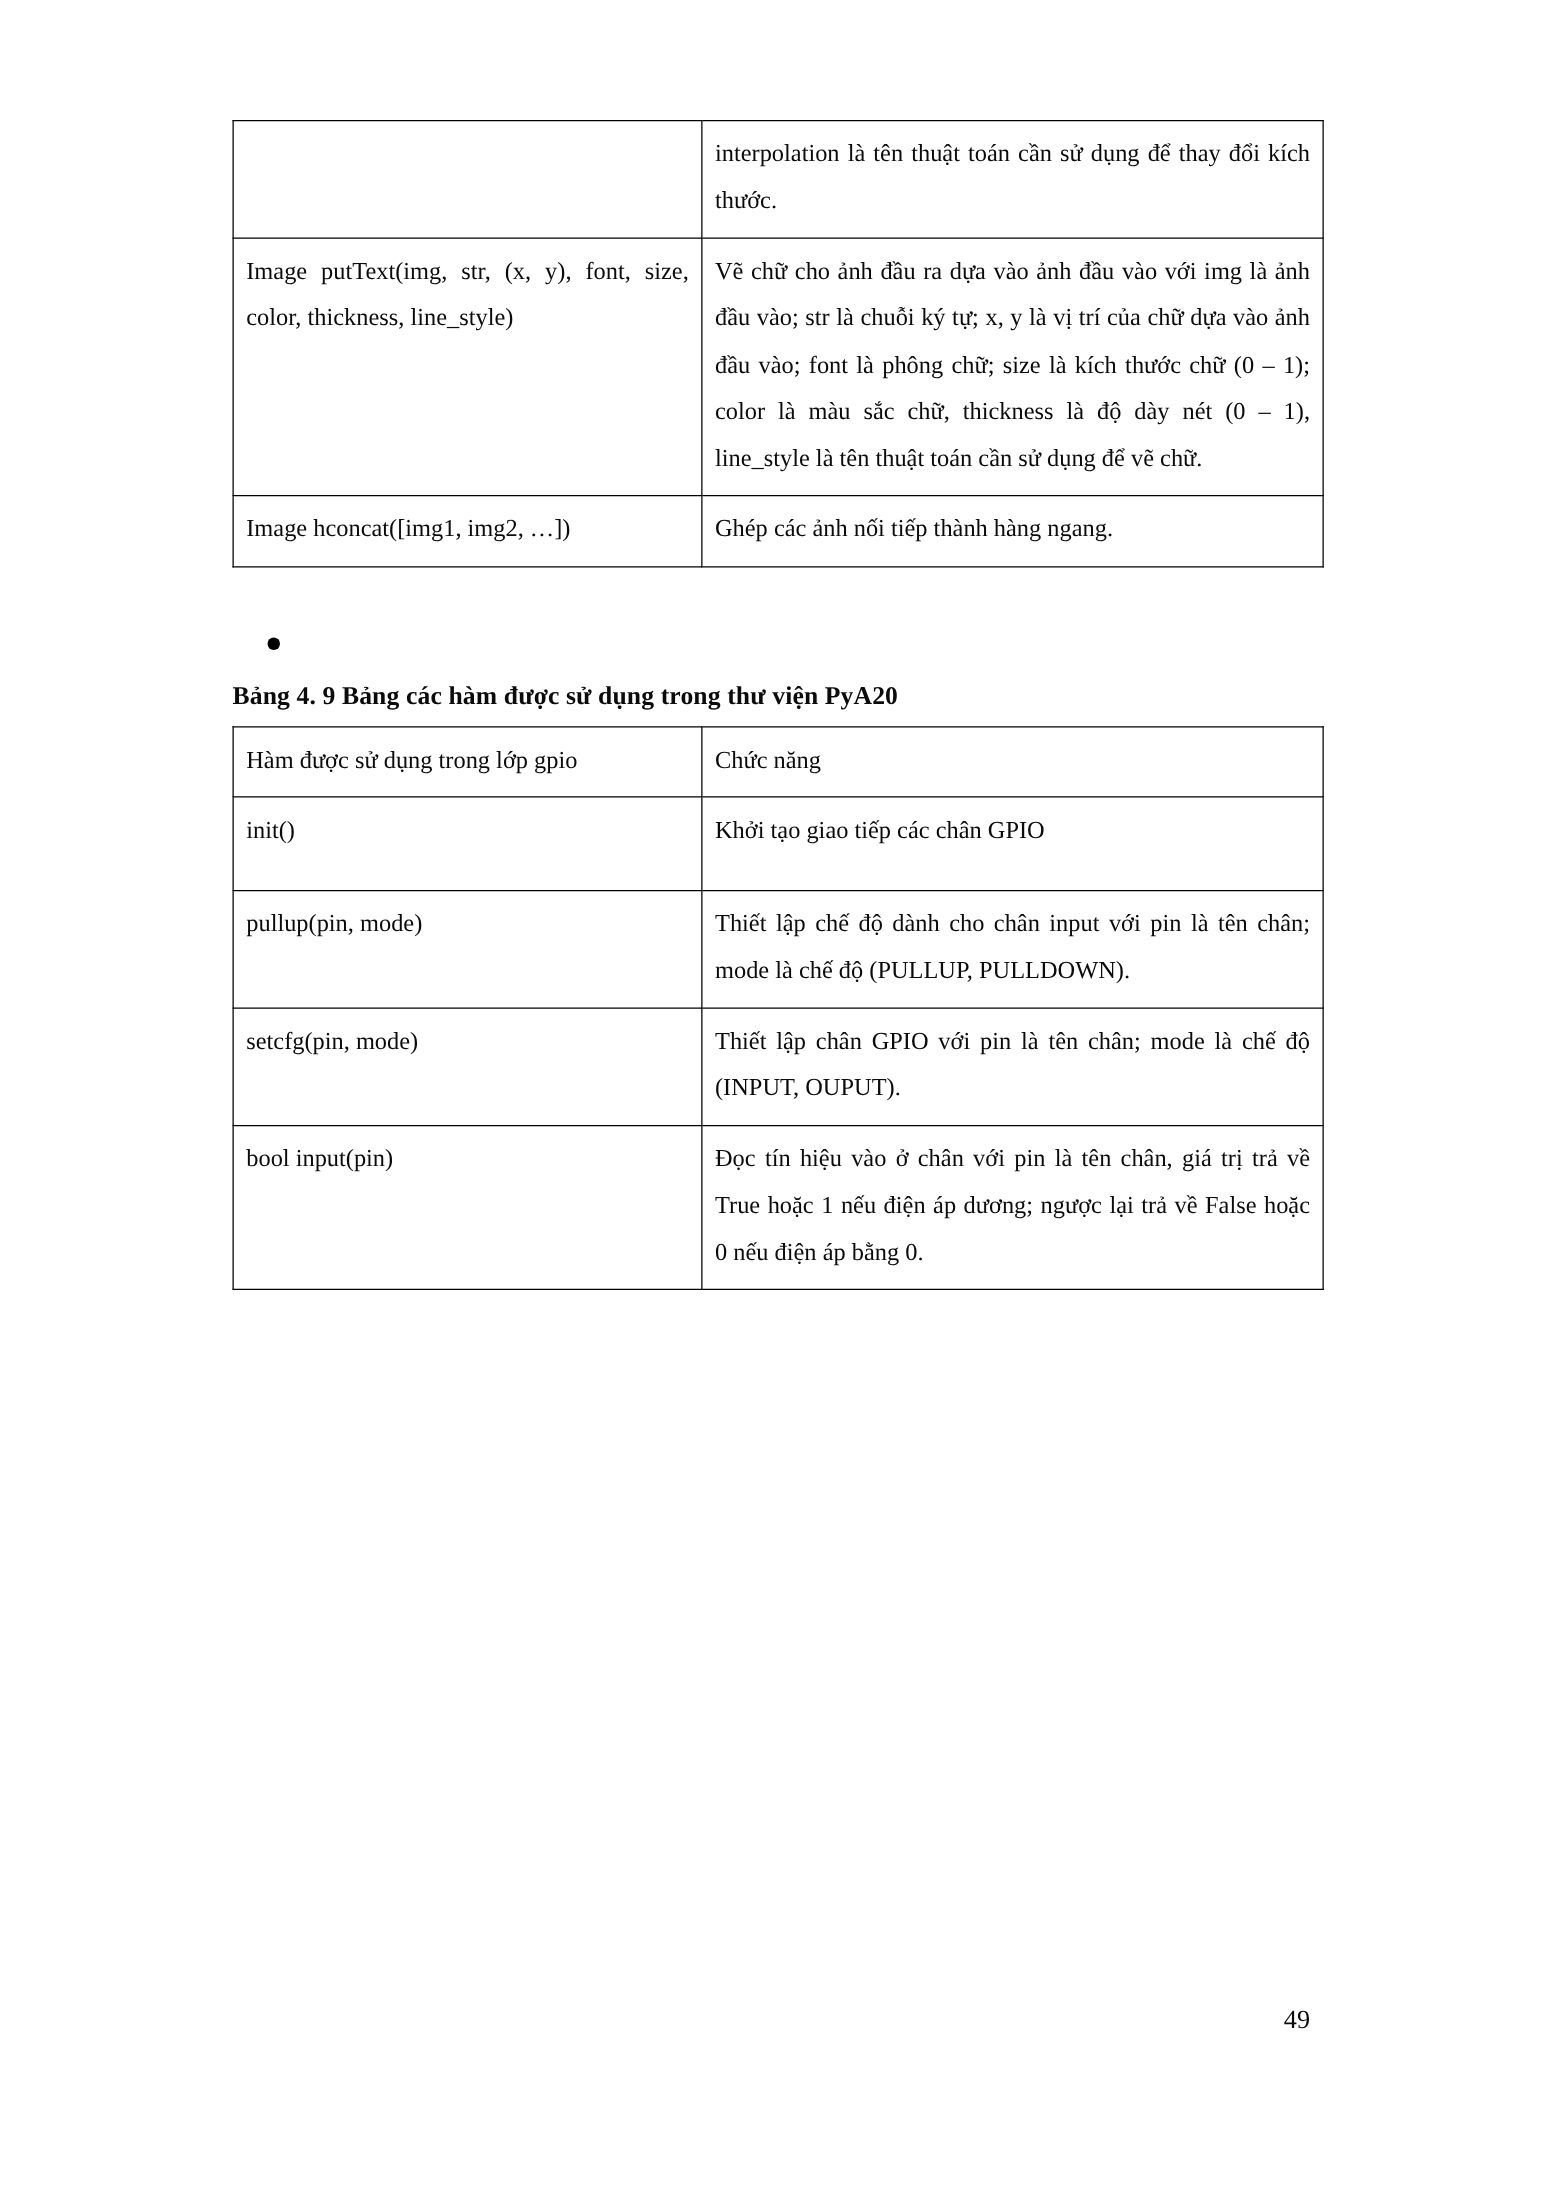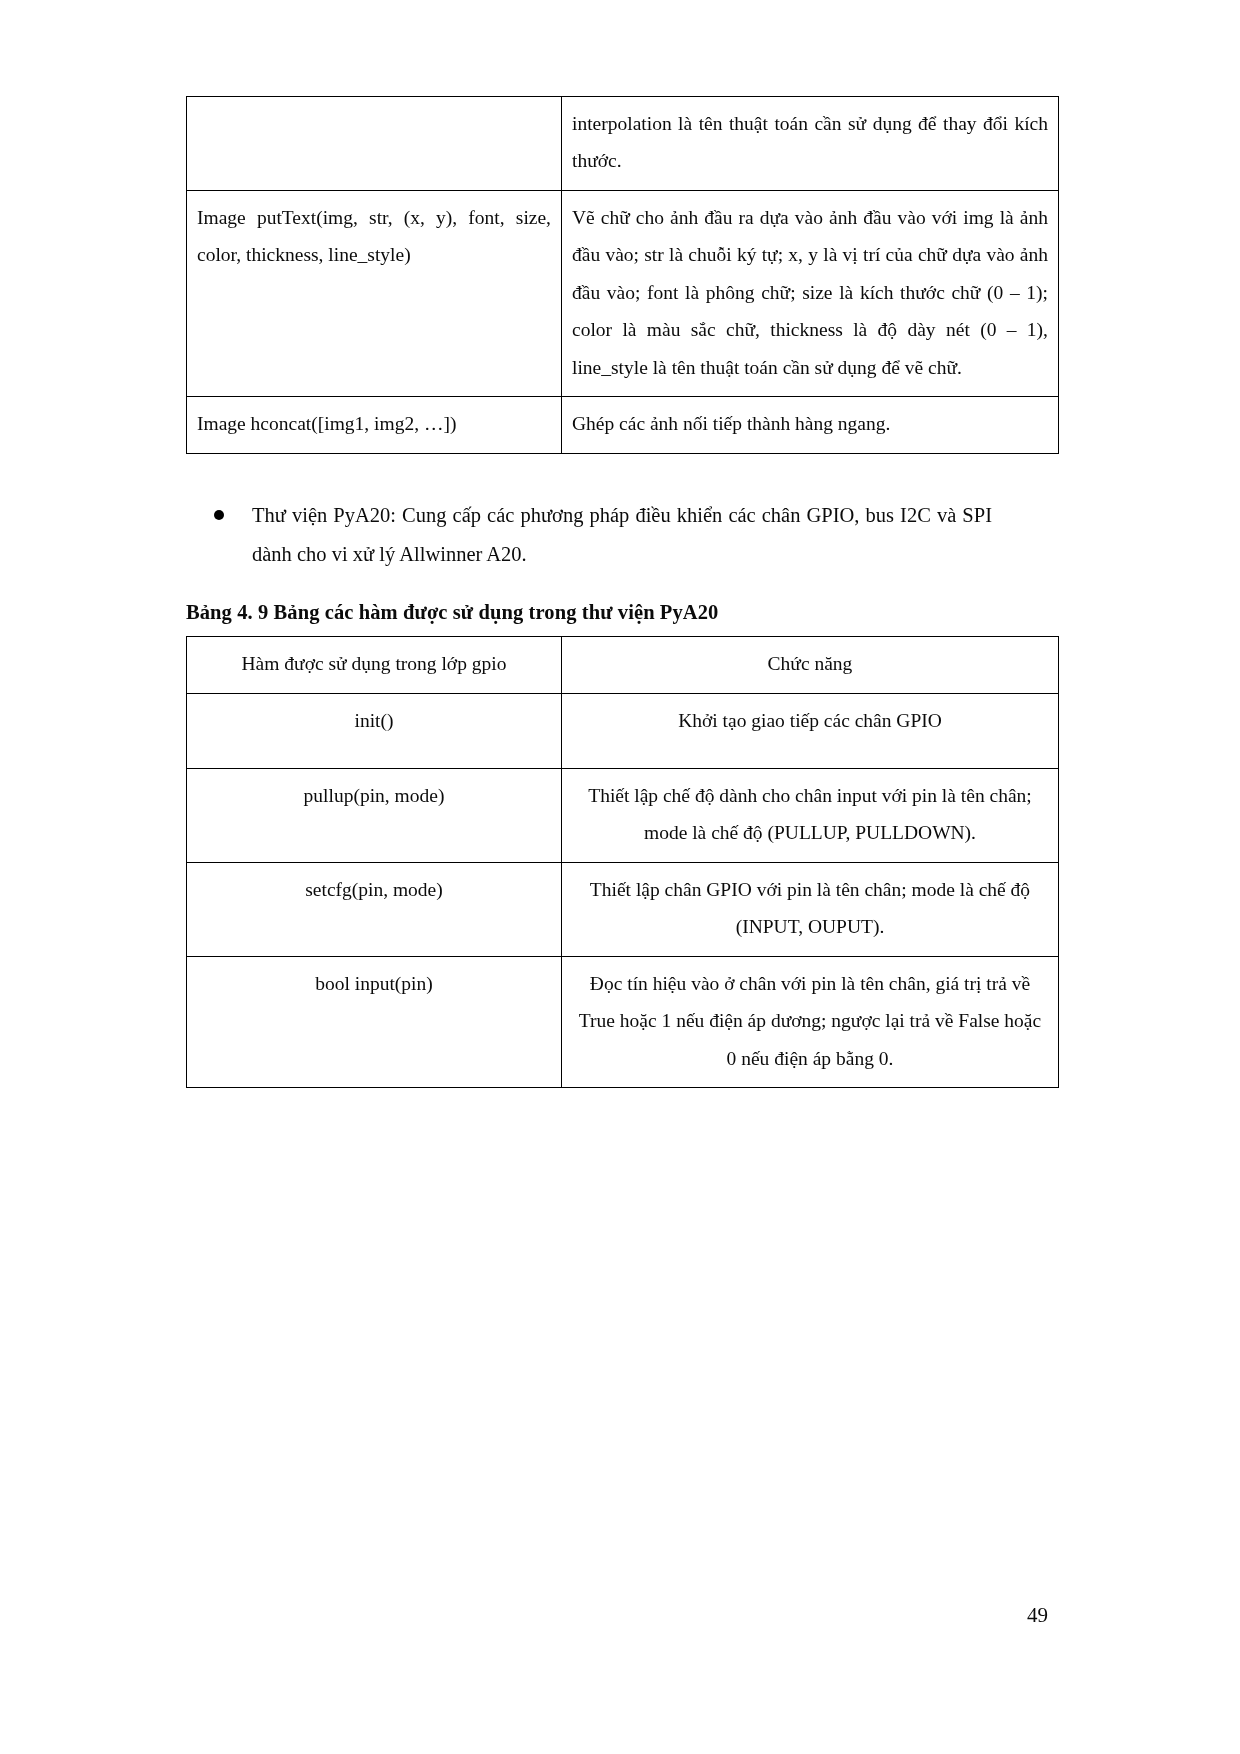--- a/index.html
+++ b/index.html
@@ -44,21 +44,21 @@
     font-weight: normal;
   }
   .col-left  { width: 354px; border-radius: 32px; }
   .col-right { width: 476px; }
 
   .just { text-align: justify; text-align-last: left; }
   .just-all { text-align: justify; }
 
   th.hdr {
     font-weight: bold;
-    text-align: center;
+    text-align: left;
     padding-top: 12px;
     padding-bottom: 12px;
     font-size: 20px;
   }
 
   
   .bullet-block {
     margin-top: 42px;
     display: flex;
     align-items: flex-start;
@@ -85,21 +85,21 @@
     margin-top: 26px;
     margin-bottom: 12px;
     font-weight: bold;
     font-size: 20.5px;
     letter-spacing: 0.1px;
   }
 
   .tbl2 {
     margin-top: 0;
   }
-  .tbl2 td { padding: 10px 10px 12px 12px; text-align: center; }
+  .tbl2 td { padding: 10px 10px 12px 12px; }
 
   .row-tall-1 td { height: 56px; }
 
   .page-number {
     position: absolute;
     right: 164px;
     bottom: 126px;
     font-size: 21px;
   }
 </style>
@@ -121,21 +121,20 @@
         </tr>
         <tr>
           <td class="col-left">Image hconcat([img1, img2, …])</td>
           <td class="col-right">Ghép các ảnh nối tiếp thành hàng ngang.</td>
         </tr>
       </tbody>
     </table>
 
     <div class="bullet-block">
       <span class="bullet-dot"></span>
-      <div class="bullet-text">Thư viện PyA20: Cung cấp các phương pháp điều khiển các chân GPIO, bus I2C và SPI dành cho vi xử lý Allwinner A20.</div>
     </div>
 
     <div class="table-caption">Bảng 4. 9 Bảng các hàm được sử dụng trong thư viện PyA20</div>
 
     <table class="doc-table tbl2">
       <thead>
         <tr>
           <th class="col-left hdr">Hàm được sử dụng trong lớp gpio</th>
           <th class="col-right hdr">Chức năng</th>
         </tr>

